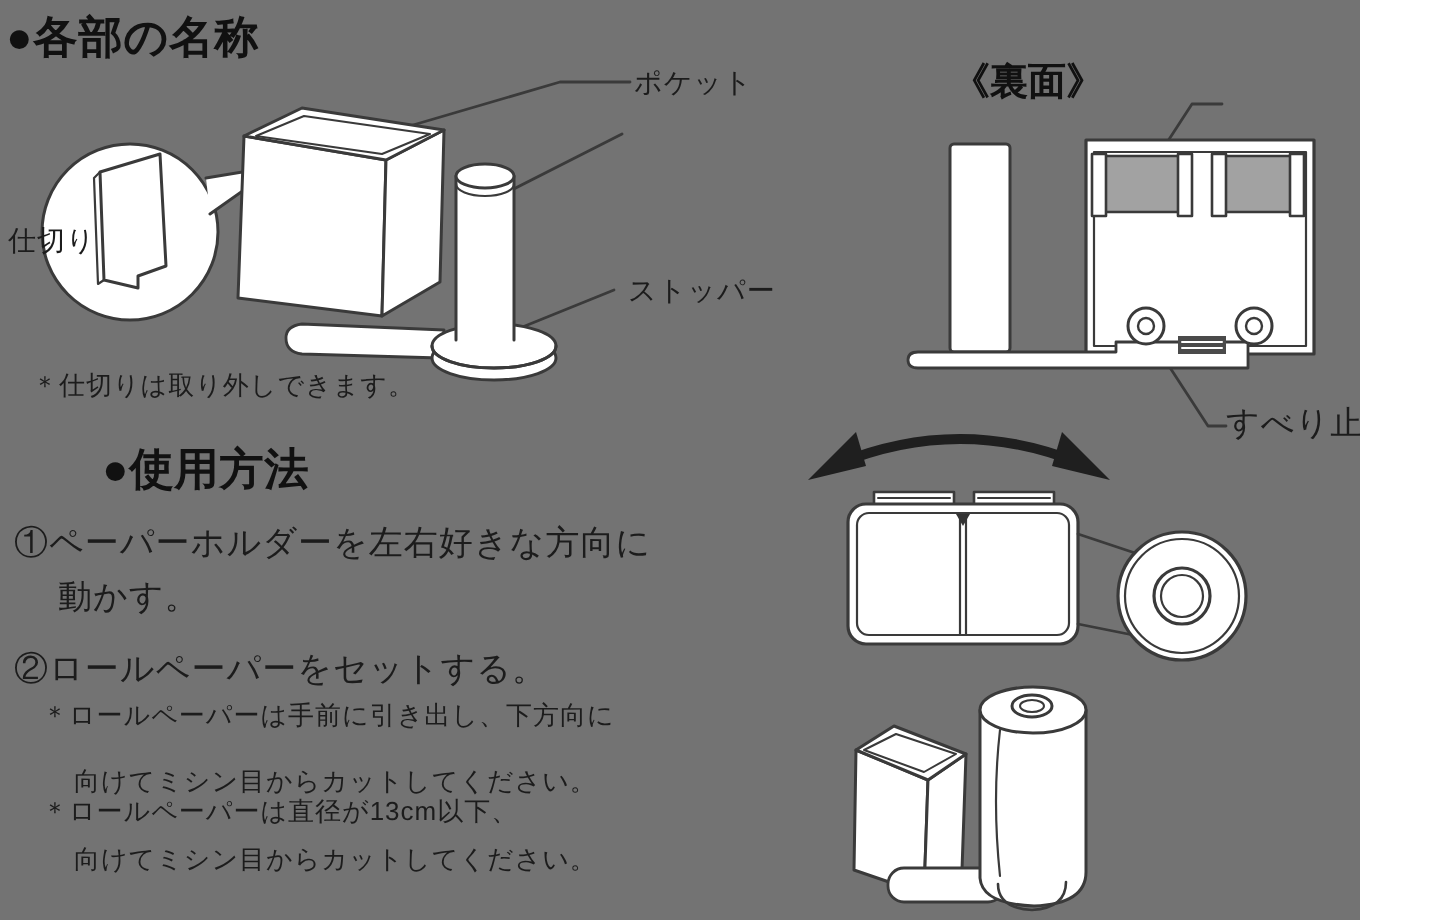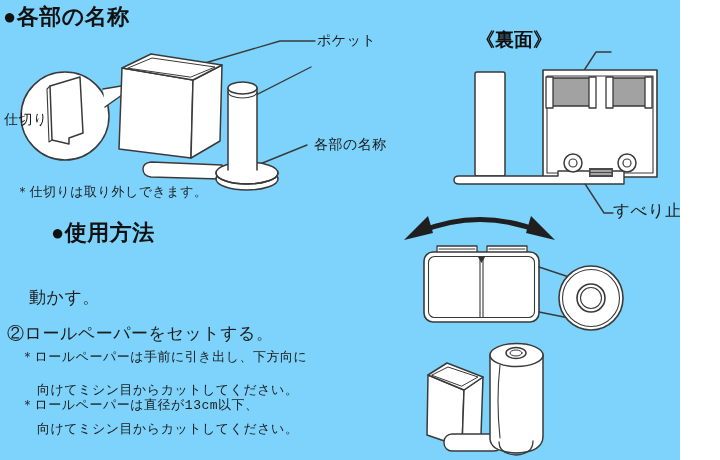--- a/index.html
+++ b/index.html
@@ -1,17 +1,17 @@
 <!DOCTYPE html>
 <html><head>
 <meta charset="utf-8">
 <style>
   html,body{margin:0;padding:0;background:#ffffff;}
-  #page{position:relative;width:680px;height:460px;background:#7dd3fc;overflow:hidden;
-        font-family:Liberation Mono, monospace;color:#1c1c1c;}
+  #page{position:relative;width:680px;height:460px;background:#737373;overflow:hidden;
+        font-family:Liberation Sans, sans-serif;color:#1c1c1c;}
   .t{position:absolute;white-space:nowrap;line-height:1.15;letter-spacing:0.5px;}
   .title{font-size:22px;font-weight:700;color:#111;}
   .subtitle{font-size:19px;font-weight:700;color:#111;}
   .lbl{font-size:14px;font-weight:500;}
   .note{font-size:13px;font-weight:500;}
   .step{font-size:17px;font-weight:500;}
   .small-lbl{font-size:16.5px;font-weight:500;}
   svg{position:absolute;overflow:visible;}
   svg *{vector-effect:non-scaling-stroke;}
 </style>
@@ -59,21 +59,21 @@
         <rect x="218" y="50" width="29" height="82" fill="#fff" stroke="none"></rect>
         <path d="M218,50 L218,132 M247,50 L247,132"></path>
         <ellipse cx="232.5" cy="50" rx="14.5" ry="6" fill="#fff"></ellipse>
         <path d="M218,54 A14.5,6 0 0 0 247,54" stroke-width="1.1"></path>
         <path d="M206,135 A31,11 0 0 0 268,135"></path>
       </g>
     </g>
   </svg>
 
   <div class="t lbl" style="left:317px;top:33px;">ポケット</div>
-  <div class="t lbl" style="left:314px;top:137px;">各部の名称</div>
+  <div class="t lbl" style="left:314px;top:137px;">ストッパー</div>
   <div class="t lbl" style="left:4px;top:112px;">仕切り</div>
   <div class="t note" style="left:16px;top:186px;">＊仕切りは取り外しできます。</div>
 
   <div class="t subtitle" style="left:476px;top:31px;letter-spacing:0;">《裏面》</div>
 
   <svg style="left:450px;top:37px;" width="235" height="190" viewBox="0 0 235 190">
     <g stroke="#3a3a3a" stroke-width="1.5" fill="none" stroke-linejoin="round" stroke-linecap="round">
 
       <g stroke-width="1.4">
         <path d="M120,55 L146,15 L161,15"></path>
@@ -109,20 +109,21 @@
         <rect x="139" y="131" width="24" height="9" fill="#4a4a4a" stroke="none"></rect>
         <path d="M141,134 H161 M141,137 H161" stroke="#ffffff" stroke-width="1"></path>
       </g>
     </g>
   </svg>
 
   <div class="t small-lbl" style="left:613px;top:203px;">すべり止め×2</div>
 
   <div class="t title" style="left:3px;top:222px;margin-left:48px;">●使用方法</div>
 
+  <div class="t step" style="left:7px;top:262px;">①ペーパーホルダーを左右好きな方向に</div>
   <div class="t step" style="left:29px;top:289px;">動かす。</div>
   <div class="t step" style="left:7px;top:325px;">②ロールペーパーをセットする。</div>
   <div class="t note" style="left:21px;top:351px;">＊ロールペーパーは手前に引き出し、下方向に</div>
   <div class="t note" style="left:37px;top:367px;margin-top:17px;">向けてミシン目からカットしてください。</div>
   <div class="t note" style="left:21px;top:399px;">＊ロールペーパーは直径が13cm以下、</div>
   <div class="t note" style="left:37px;top:423px;">向けてミシン目からカットしてください。</div>
 
   <svg style="left:383px;top:203px;" width="255" height="140" viewBox="0 0 255 140">
     <g stroke="#3a3a3a" stroke-width="1.5" fill="none" stroke-linejoin="round" stroke-linecap="round">
 

